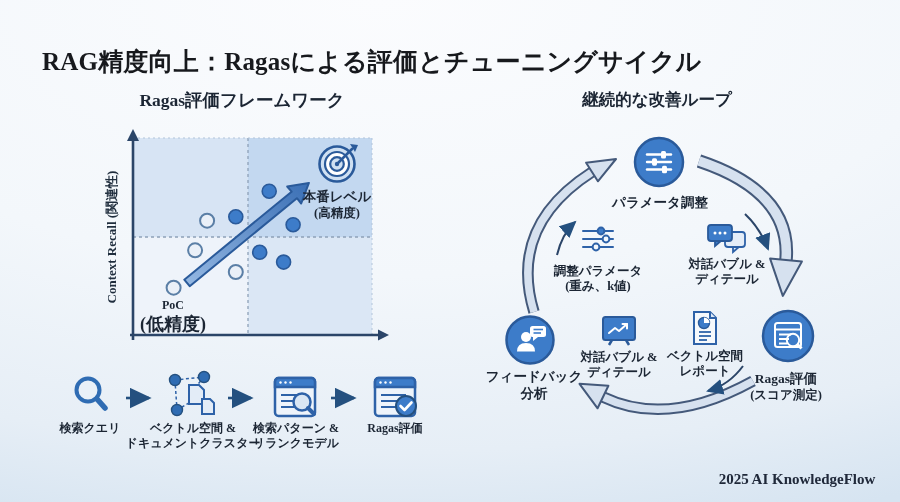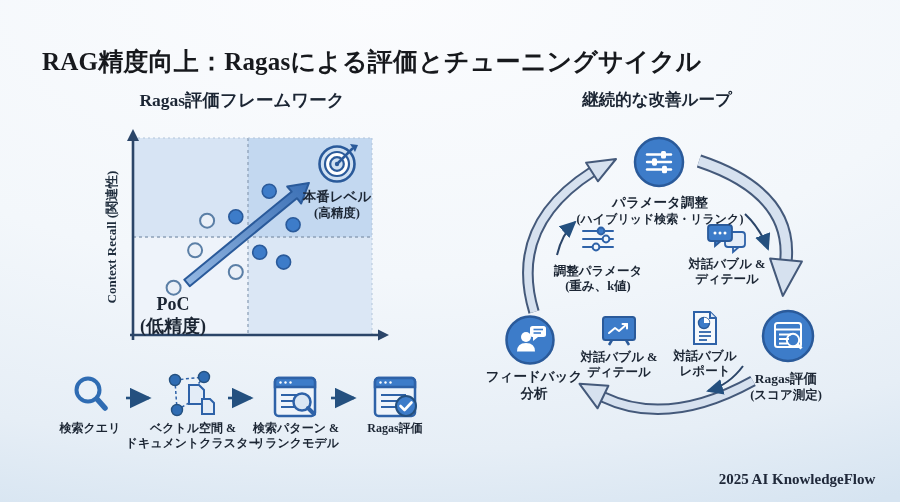--- a/index.html
+++ b/index.html
@@ -10,21 +10,21 @@
   }
   svg.layer { position:absolute; left:0; top:0; }
   .main-title { position:absolute; left:42px; top:28px; font-size:25px; font-weight:700; color:#17191d; letter-spacing:0.2px; }
   .lbl { position:absolute; transform:translateX(-50%); text-align:center; white-space:nowrap;
          color:#1b2533; font-weight:700; line-height:1.22; }
   .lbl .sub { display:block; }
   .s12  { font-size:12px; }
   .s125 { font-size:12.5px; }
   .s13  { font-size:18px; }
   .s135 { font-size:13.5px; }
-  .s14  { font-size:18px; }
+  .s14  { font-size:12px; }
   .s16  { font-size:16.5px; }
   .s17  { font-size:17.5px; }
   .ylab { position:absolute; left:112px; top:237px; transform:translate(-50%,-50%) rotate(-90deg);
           font-size:13px; font-weight:700; color:#1f2d3d; white-space:nowrap; }
   .footer { position:absolute; left:797px; top:471px; transform:translateX(-50%);
             font-size:15px; font-weight:700; color:#20293a; white-space:nowrap; }
 </style>
 </head>
 <body>
 
@@ -242,21 +242,20 @@
     <span class="sub s13">(低精度)</span>
   </div>
   <div class="lbl s16" style="left:657px; top:90px;">継続的な改善ループ</div>
 
   <div class="lbl" style="left:337px; top:186px;">
     <span class="s135">本番レベル</span>
     <span class="sub s125">(高精度)</span>
   </div>
   <div class="lbl" style="left:660px; top:192px;">
     <span class="s135">パラメータ調整</span>
-    <span class="sub s12">(ハイブリッド検索・リランク)</span>
   </div>
   <div class="lbl" style="left:786px; top:368px;">
     <span class="s135">Ragas評価</span>
     <span class="sub s125">(スコア測定)</span>
   </div>
   <div class="lbl" style="left:534px; top:366px;">
     <span class="s135">フィードバック</span>
     <span class="sub s135">分析</span>
   </div>
   <div class="lbl s125" style="left:598px; top:264px;">
@@ -265,21 +264,21 @@
   </div>
   <div class="lbl s125" style="left:727px; top:257px;">
     <span>対話バブル &amp;</span>
     <span class="sub">ディテール</span>
   </div>
   <div class="lbl s125" style="left:619px; top:350px;">
     <span>対話バブル &amp;</span>
     <span class="sub">ディテール</span>
   </div>
   <div class="lbl s125" style="left:705px; top:349px;">
-    <span>対話バブル</span>
+    <span>ベクトル空間</span>
     <span class="sub">レポート</span>
   </div>
 
   <div class="lbl s12" style="left:90px; top:421px;">検索クエリ</div>
   <div class="lbl s12" style="left:193px; top:421px;">
     <span>ベクトル空間 &amp;</span>
     <span class="sub">ドキュメントクラスター</span>
   </div>
   <div class="lbl s12" style="left:296px; top:421px;">
     <span>検索パターン &amp;</span>

